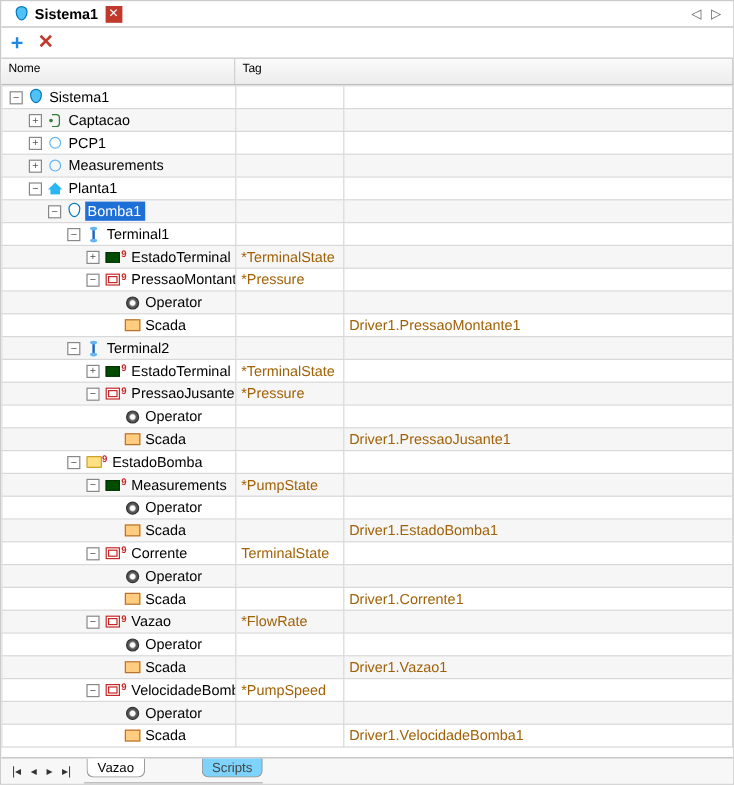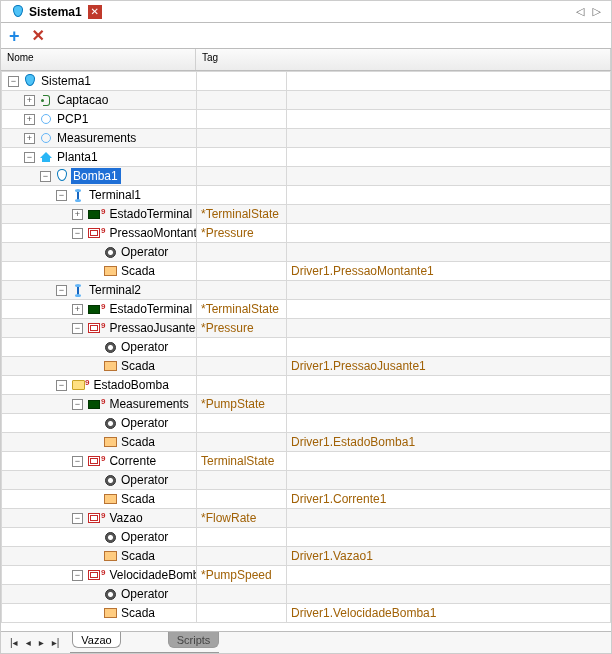--- a/index.html
+++ b/index.html
@@ -168,21 +168,21 @@
   .ftab {
     border: 1px solid #9a9a9a;
     border-top: none;
     padding: 2px 8px 1px 8px;
     font-size: 11px;
     border-radius: 0 0 6px 6px;
     background: #fff;
     margin-left: 2px;
   }
   .ftab.active { background: #fff; font-weight: normal; }
-  .ftab.inactive { background: #a3a3a3; color: #444; margin-left: 47px; }
+  .ftab.inactive { background: #7dd3fc; color: #444; margin-left: 47px; }
   .ftabs-wrap {
     border-bottom: 1px solid #9a9a9a;
     display: flex;
     align-items: flex-start;
     margin-left: 6px;
     height: 100%;
   }
 
   
   .ic { width:14px; height:14px; display:inline-flex; align-items:center; justify-content:center; flex-shrink:0; }

